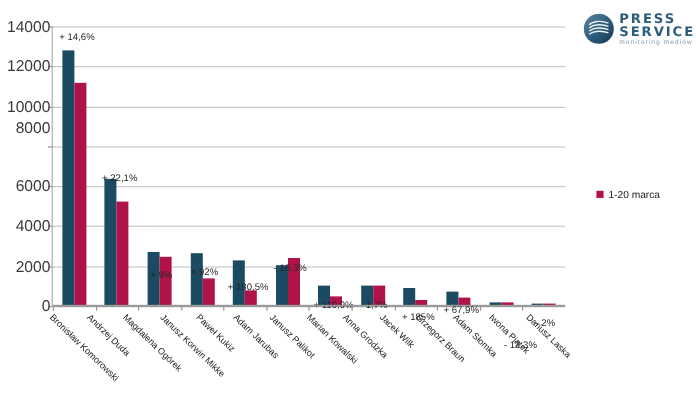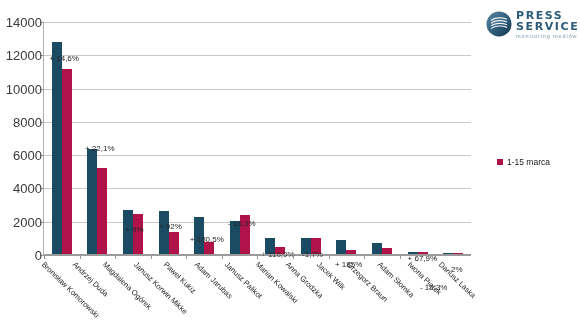--- a/index.html
+++ b/index.html
@@ -224,35 +224,35 @@
         <div class="ytick-mark" style="top: 199.714px;"></div>
         <div class="ytick-label" style="top: 199.714px;">2000</div>
         <div class="gridline" style="top: 166.429px;"></div>
         <div class="ytick-mark" style="top: 166.429px;"></div>
         <div class="ytick-label" style="top: 166.429px;">4000</div>
         <div class="gridline" style="top: 133.143px;"></div>
         <div class="ytick-mark" style="top: 133.143px;"></div>
         <div class="ytick-label" style="top: 133.143px;">6000</div>
         <div class="gridline" style="top: 99.8571px;"></div>
         <div class="ytick-mark" style="top: 99.8571px;"></div>
-        <div class="ytick-label" style="top: 100px;">8000</div>
+        <div class="ytick-label" style="top: 84px;">8000</div>
         <div class="gridline" style="top: 66.5714px;"></div>
         <div class="ytick-mark" style="top: 66.5714px;"></div>
         <div class="ytick-label" style="top: 66.5714px;">10000</div>
         <div class="gridline" style="top: 33.2857px;"></div>
         <div class="ytick-mark" style="top: 33.2857px;"></div>
         <div class="ytick-label" style="top: 33.2857px;">12000</div>
         <div class="gridline" style="top: 0px;"></div>
         <div class="ytick-mark" style="top: 0px;"></div>
         <div class="ytick-label" style="top: 0px;">14000</div>
       </div>
     <div id="bars">
         <div class="group">
           <div class="xtick"></div>
-          <div class="pct" style="top: 32px; text-align: center;">+ 14,6%</div>
+          <div class="pct" style="top: 4px; text-align: center;">+ 14,6%</div>
           <div class="bar s1" title="Bronisław Komorowski — 16-31 marca: 12780" style="height: 212.696px; background: rgb(27, 74, 99);"></div>
           <div class="bar s2" title="Bronisław Komorowski — 1-15 marca: 11150" style="height: 185.568px; background: rgb(176, 19, 74);"></div>
         </div>
         <div class="group">
           <div class="xtick"></div>
           <div class="pct" style="top: 122px;">+ 22,1%</div>
           <div class="bar s1" title="Andrzej Duda — 16-31 marca: 6400" style="height: 106.514px; background: rgb(27, 74, 99);"></div>
           <div class="bar s2" title="Andrzej Duda — 1-15 marca: 5240" style="height: 87.2086px; background: rgb(176, 19, 74);"></div>
         </div>
         <div class="group">
@@ -292,21 +292,21 @@
           <div class="bar s2" title="Anna Grodzka — 1-15 marca: 1010" style="height: 16.8093px; background: rgb(176, 19, 74);"></div>
         </div>
         <div class="group">
           <div class="xtick"></div>
           <div class="pct" style="top: 238px;">+ 185%</div>
           <div class="bar s1" title="Jacek Wilk — 16-31 marca: 900" style="height: 14.9786px; background: rgb(27, 74, 99);"></div>
           <div class="bar s2" title="Jacek Wilk — 1-15 marca: 320" style="height: 5.32571px; background: rgb(176, 19, 74);"></div>
         </div>
         <div class="group">
           <div class="xtick"></div>
-          <div class="pct" style="top: 232px; margin-left: 38px;">+ 67,9%</div>
+          <div class="pct" style="top: 232px;">+ 67,9%</div>
           <div class="bar s1" title="Grzegorz Braun — 16-31 marca: 700" style="height: 11.65px; background: rgb(27, 74, 99);"></div>
           <div class="bar s2" title="Grzegorz Braun — 1-15 marca: 420" style="height: 6.99px; background: rgb(176, 19, 74);"></div>
         </div>
         <div class="group">
           <div class="xtick"></div>
           <div class="pct" style="top: 261px; padding-left: 24px;">- 12,3%</div>
           <div class="bar s1" title="Iwona Piątek — 16-31 marca: 180" style="height: 2.99571px; background: rgb(27, 74, 99);"></div>
           <div class="bar s2" title="Iwona Piątek — 1-15 marca: 200" style="height: 3.32857px; background: rgb(176, 19, 74);"></div>
         </div>
         <div class="group">
@@ -360,17 +360,17 @@
         <div class="xlab">Iwona Piątek</div>
       </div>
       <div class="xlab-cell">
         <div class="xlab">Dariusz Laska</div>
       </div>
     </div>
 
   <div id="legend">
       <div class="legend-row">
         <span class="legend-swatch" style="background: rgb(176, 19, 74);"></span>
-        <span class="legend-label">1-15 marca</span>
+        <span class="legend-label">1-20 marca</span>
       </div>
     </div>
 
 </div>
 
 </body></html>

